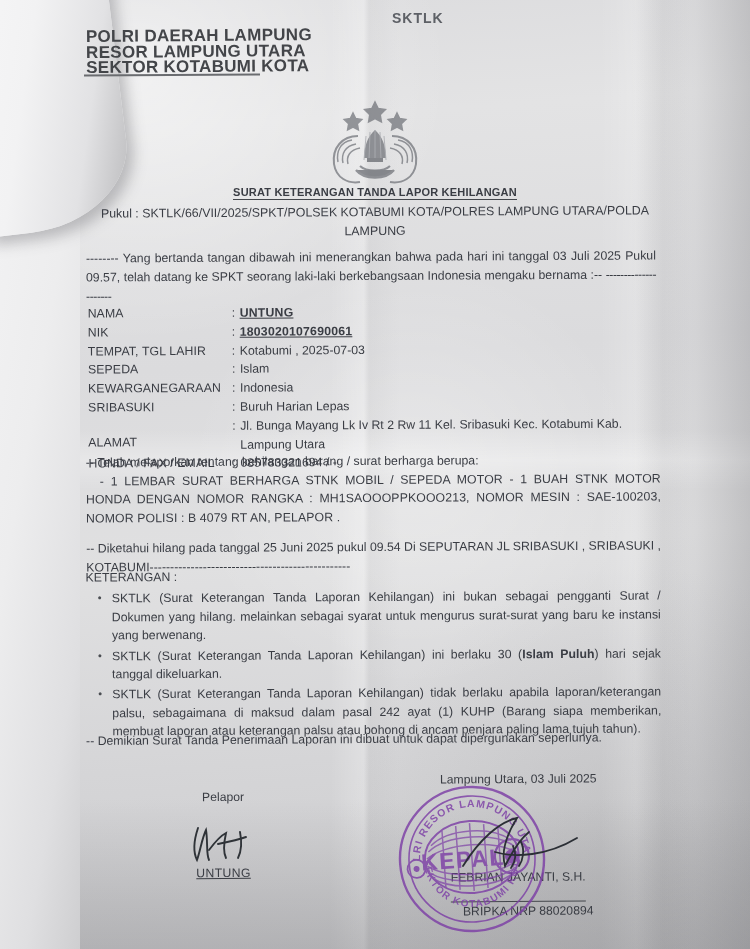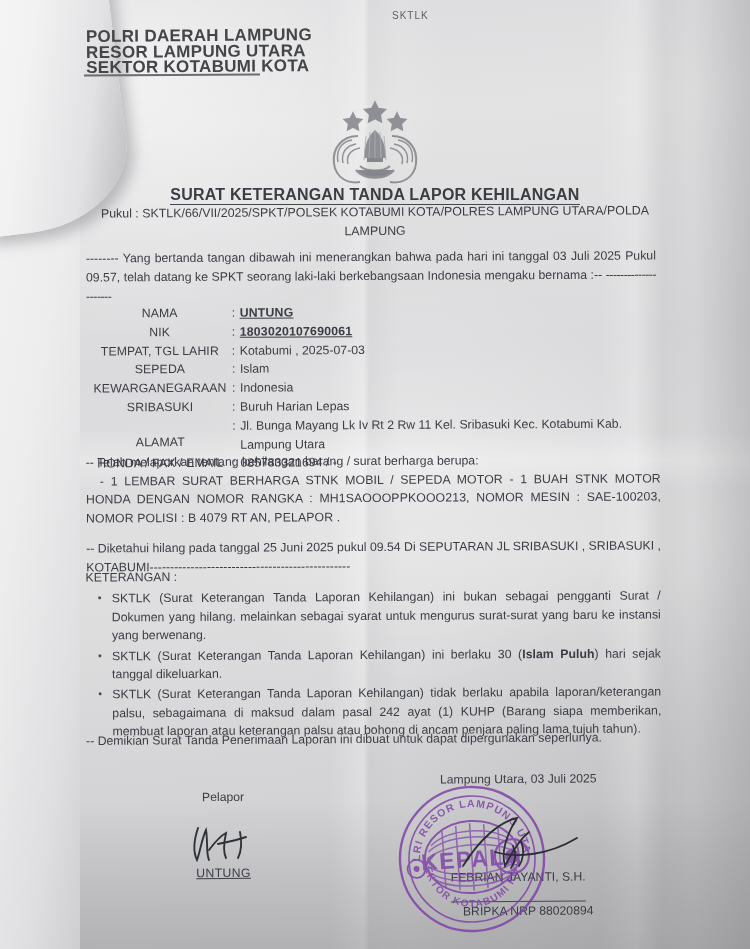--- a/index.html
+++ b/index.html
@@ -67,31 +67,31 @@
     font-weight: bold; font-size: 17px; line-height: 15.5px;
     letter-spacing: .3px; color: #434549;
     transform: rotate(-0.5deg);
   }
   .kop-underline {
     position: absolute; left: 84px; top: 74px; width: 176px; height: 1.5px;
     background: #6a6c70; transform: rotate(-0.4deg);
   }
   .sktlk-top {
     position: absolute; left: 392px; top: 10px;
-    font-size: 10px; letter-spacing: 1px; color: #5d6066;
+    font-size: 14px; letter-spacing: 1px; color: #5d6066; font-weight: bold;
   }
   .emblem {
     position: absolute; left: 320px; top: 96px;
     width: 110px; height: 92px; opacity: .62;
   }
 
   
   .title {
     position: absolute; left: 0; top: 186px; width: 750px;
-    text-align: center; font-weight: bold; font-size: 16px;
+    text-align: center; font-weight: bold; font-size: 11px;
     letter-spacing: .2px;
   }
   .title span { border-bottom: 1.6px solid #44474c; padding-bottom: 1px; }
   .nomor {
     position: absolute; left: 80px; top: 203px; width: 590px;
     text-align: center; font-size: 12.4px; line-height: 19px;
     transform: rotate(-0.35deg);
   }
   .nomor .lead { display: inline; }
 
@@ -103,21 +103,21 @@
   }
   .intro .dashes { letter-spacing: -0.5px; }
 
   
   .ident {
     position: absolute; left: 88px; top: 303px; width: 580px;
     font-size: 12.3px; line-height: 18.8px;
     transform: rotate(-0.3deg);
   }
   .ident-row { display: flex; align-items: flex-start; }
-  .ident-label { width: 144px; flex: 0 0 144px; letter-spacing: .1px; text-align: center; }
+  .ident-label { width: 144px; flex: 0 0 144px; letter-spacing: .1px; }
   .ident-colon { width: 8px; flex: 0 0 8px; }
   .ident-value { flex: 1; }
   .ident-value.bold-underline {
     font-weight: bold; text-decoration: underline; letter-spacing: .2px;
   }
   .ident-row.tall { align-items: flex-start; }
   .ident-row.tall .ident-label { padding-top: 16px; }
 
   
   .report {

